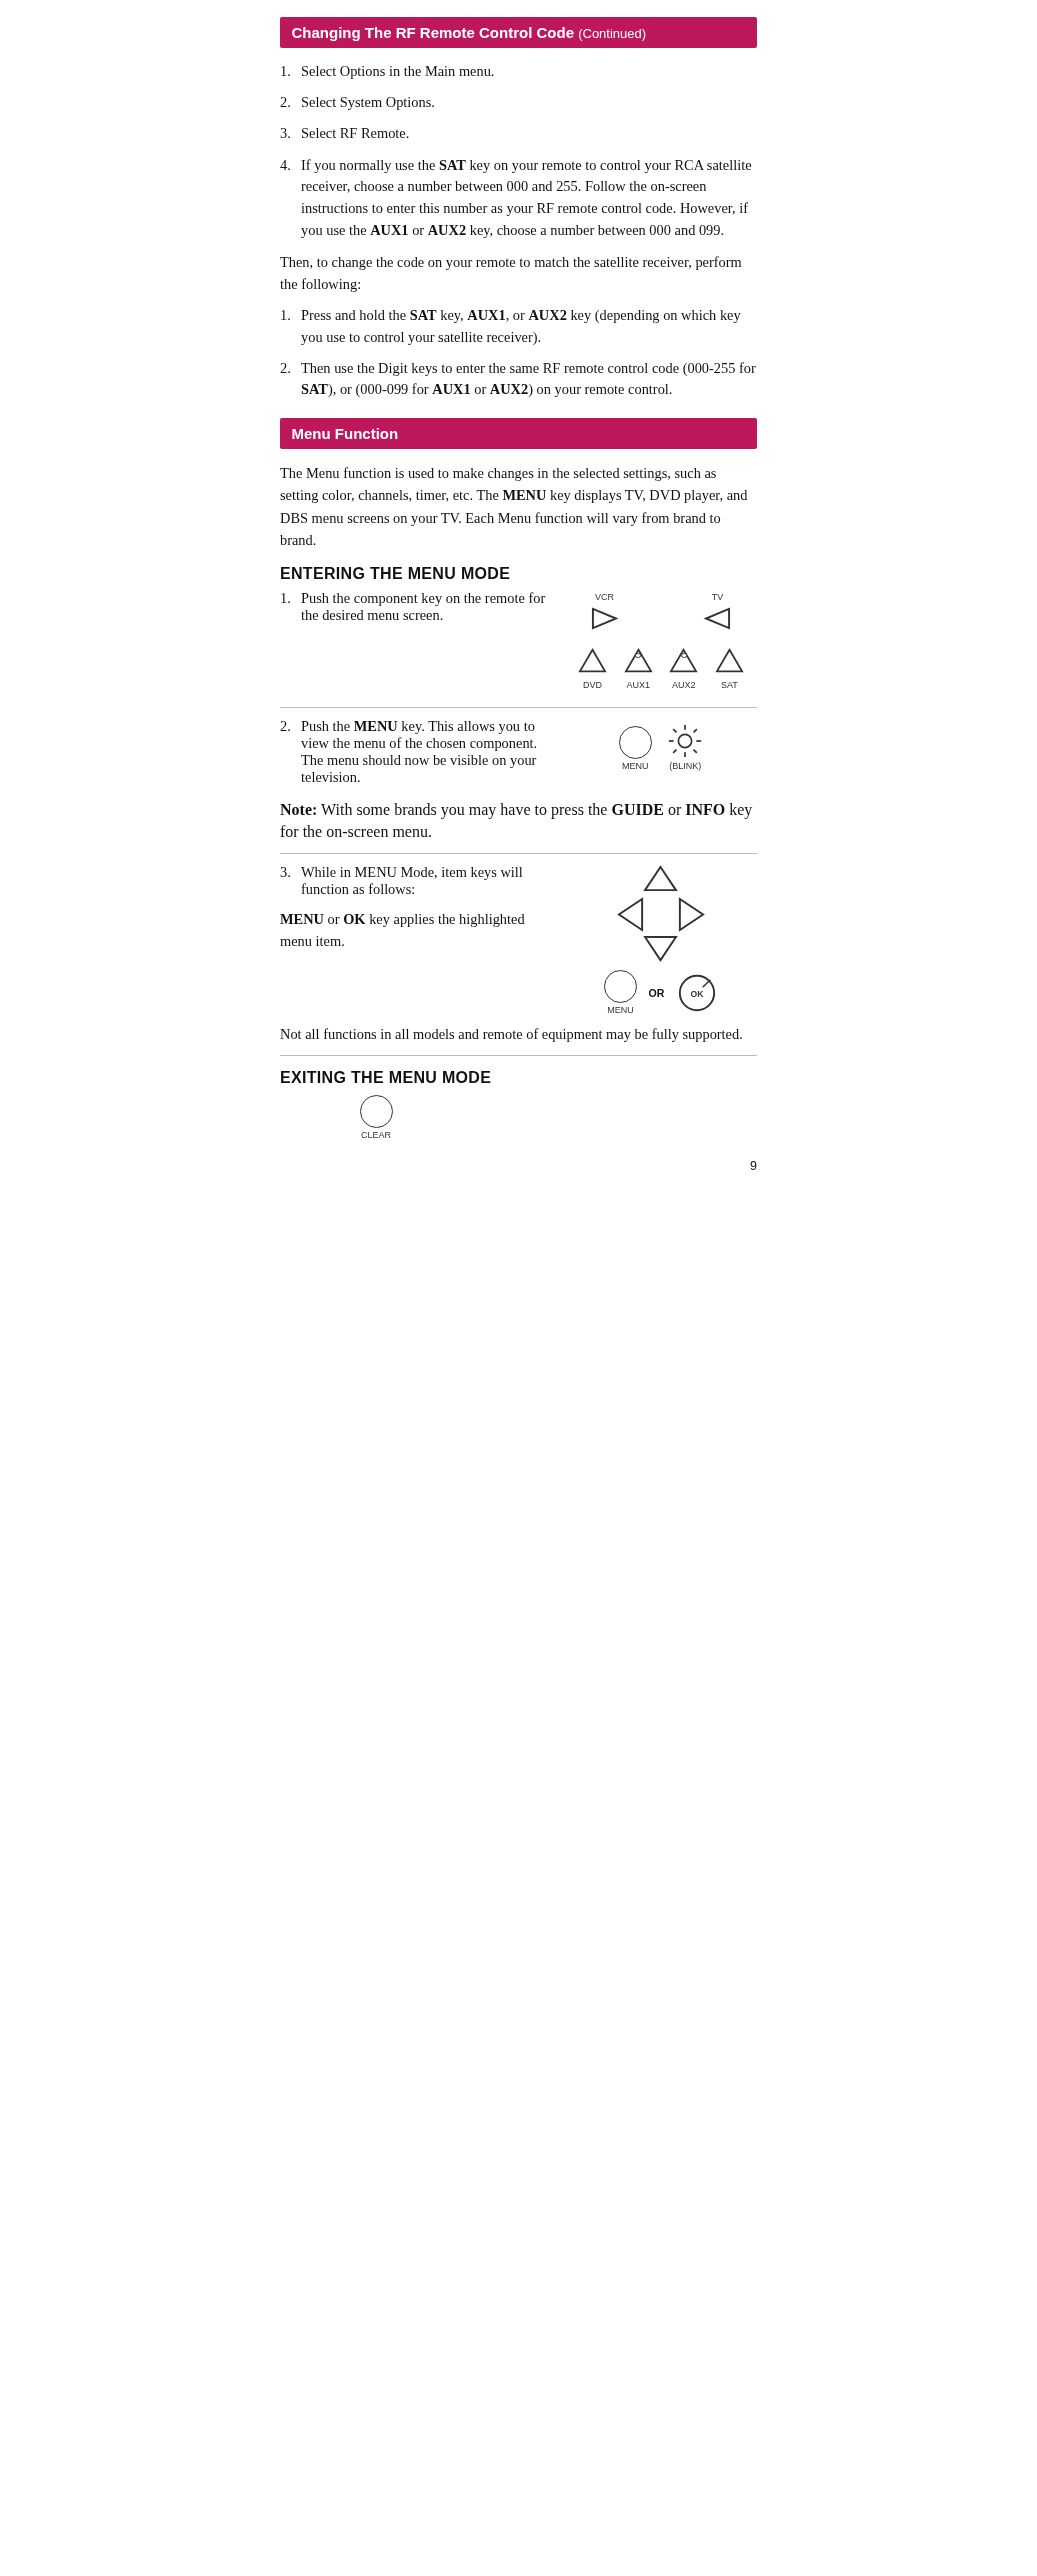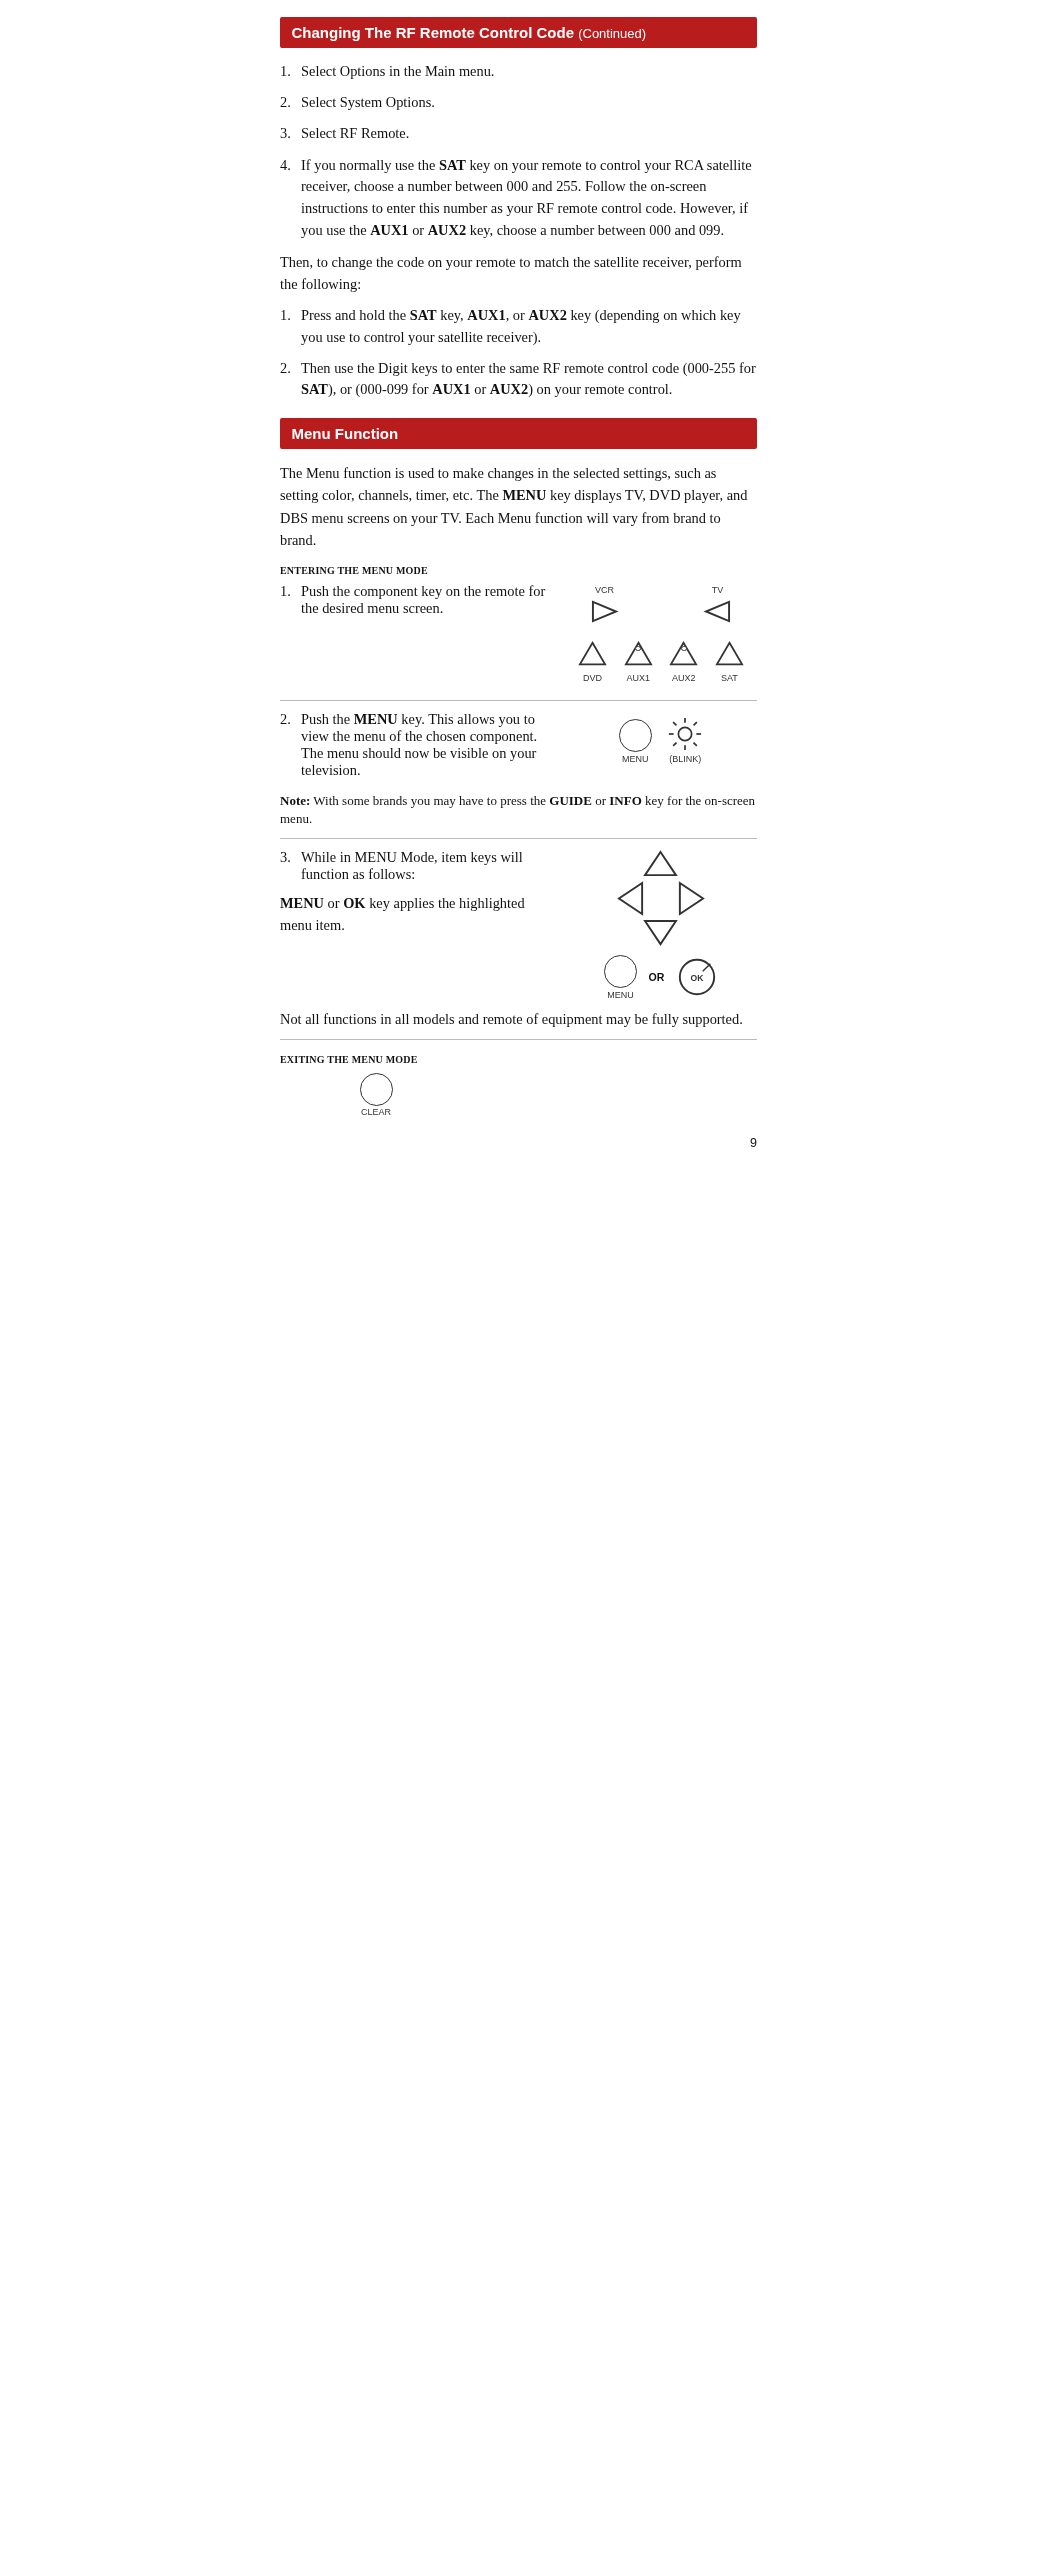--- a/index.html
+++ b/index.html
@@ -6,21 +6,21 @@
     body {
       background: #fff;
       font-family: Georgia, 'Times New Roman', serif;
       font-size: 14.4px;
       color: #111;
       width: 519px;
       margin: 0 auto;
       padding: 17.3px 21px 29px 21px;
     }
     .section-header {
-      background: #b91c1c;
+      background: #be185d;
       color: #fff;
       font-family: Arial, Helvetica, sans-serif;
       font-size: 15px;
       font-weight: bold;
       padding: 6.7px 11.5px;
       margin-bottom: 13.4px;
       border-radius: 1.9px;
     }
     .section-header span.continued {
       font-weight: normal;
@@ -41,23 +41,23 @@
       font-size: 14.4px;
     }
     .numbered-list li .content {
       flex: 1;
     }
     .para {
       margin-bottom: 9.6px;
       line-height: 1.55;
     }
     .sub-header {
-      font-family: Liberation Serif, serif;
+      font-family: Liberation Sans, sans-serif;
       font-weight: bold;
-      font-size: 10px;
+      font-size: 16px;
       margin: 13.4px 0 7.7px 0;
       letter-spacing: 0.02em;
     }
     .two-col {
       display: flex;
       align-items: flex-start;
       margin-bottom: 7.7px;
     }
     .two-col .left-text {
       flex: 1;
@@ -104,21 +104,21 @@
       display: flex;
       align-items: center;
       justify-content: center;
     }
     .divider-line {
       border: none;
       border-top: 1px solid #bbb;
       margin: 9.6px 0 9.6px 0;
     }
     .note-text {
-      font-size: 13px;
+      font-size: 16px;
       line-height: 1.4;
       margin-top: 5.8px;
     }
     .nav-diagram {
       display: flex;
       flex-direction: column;
       align-items: center;
       gap: 3.8px;
     }
     .nav-row {

